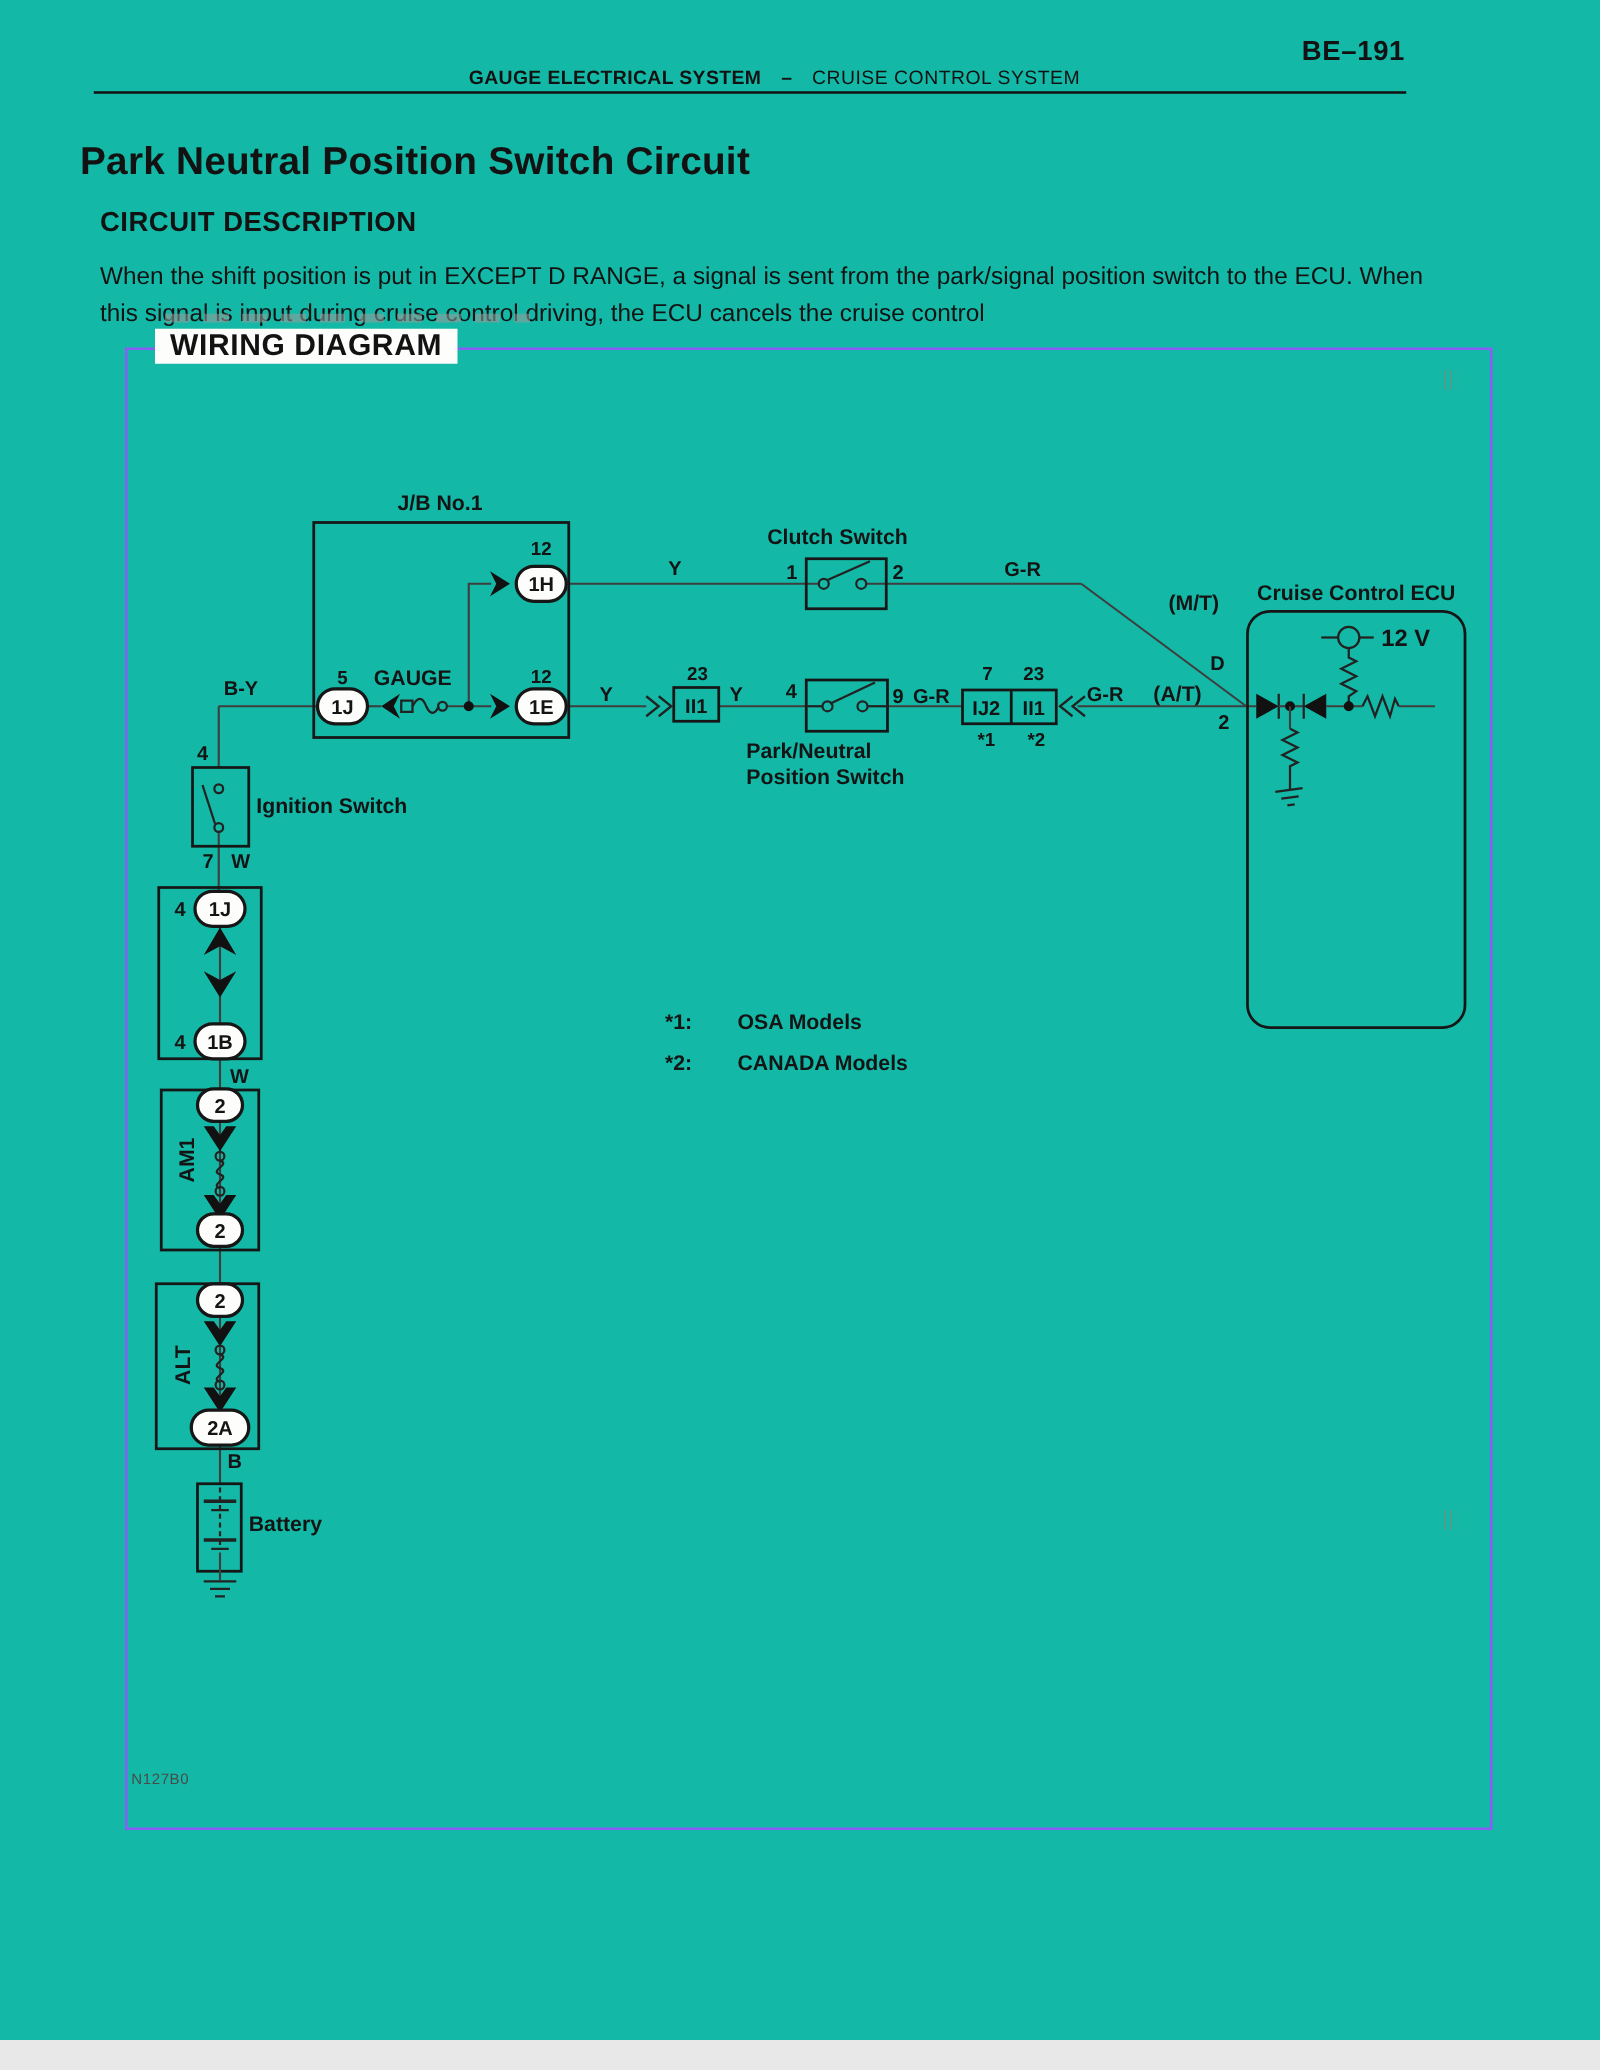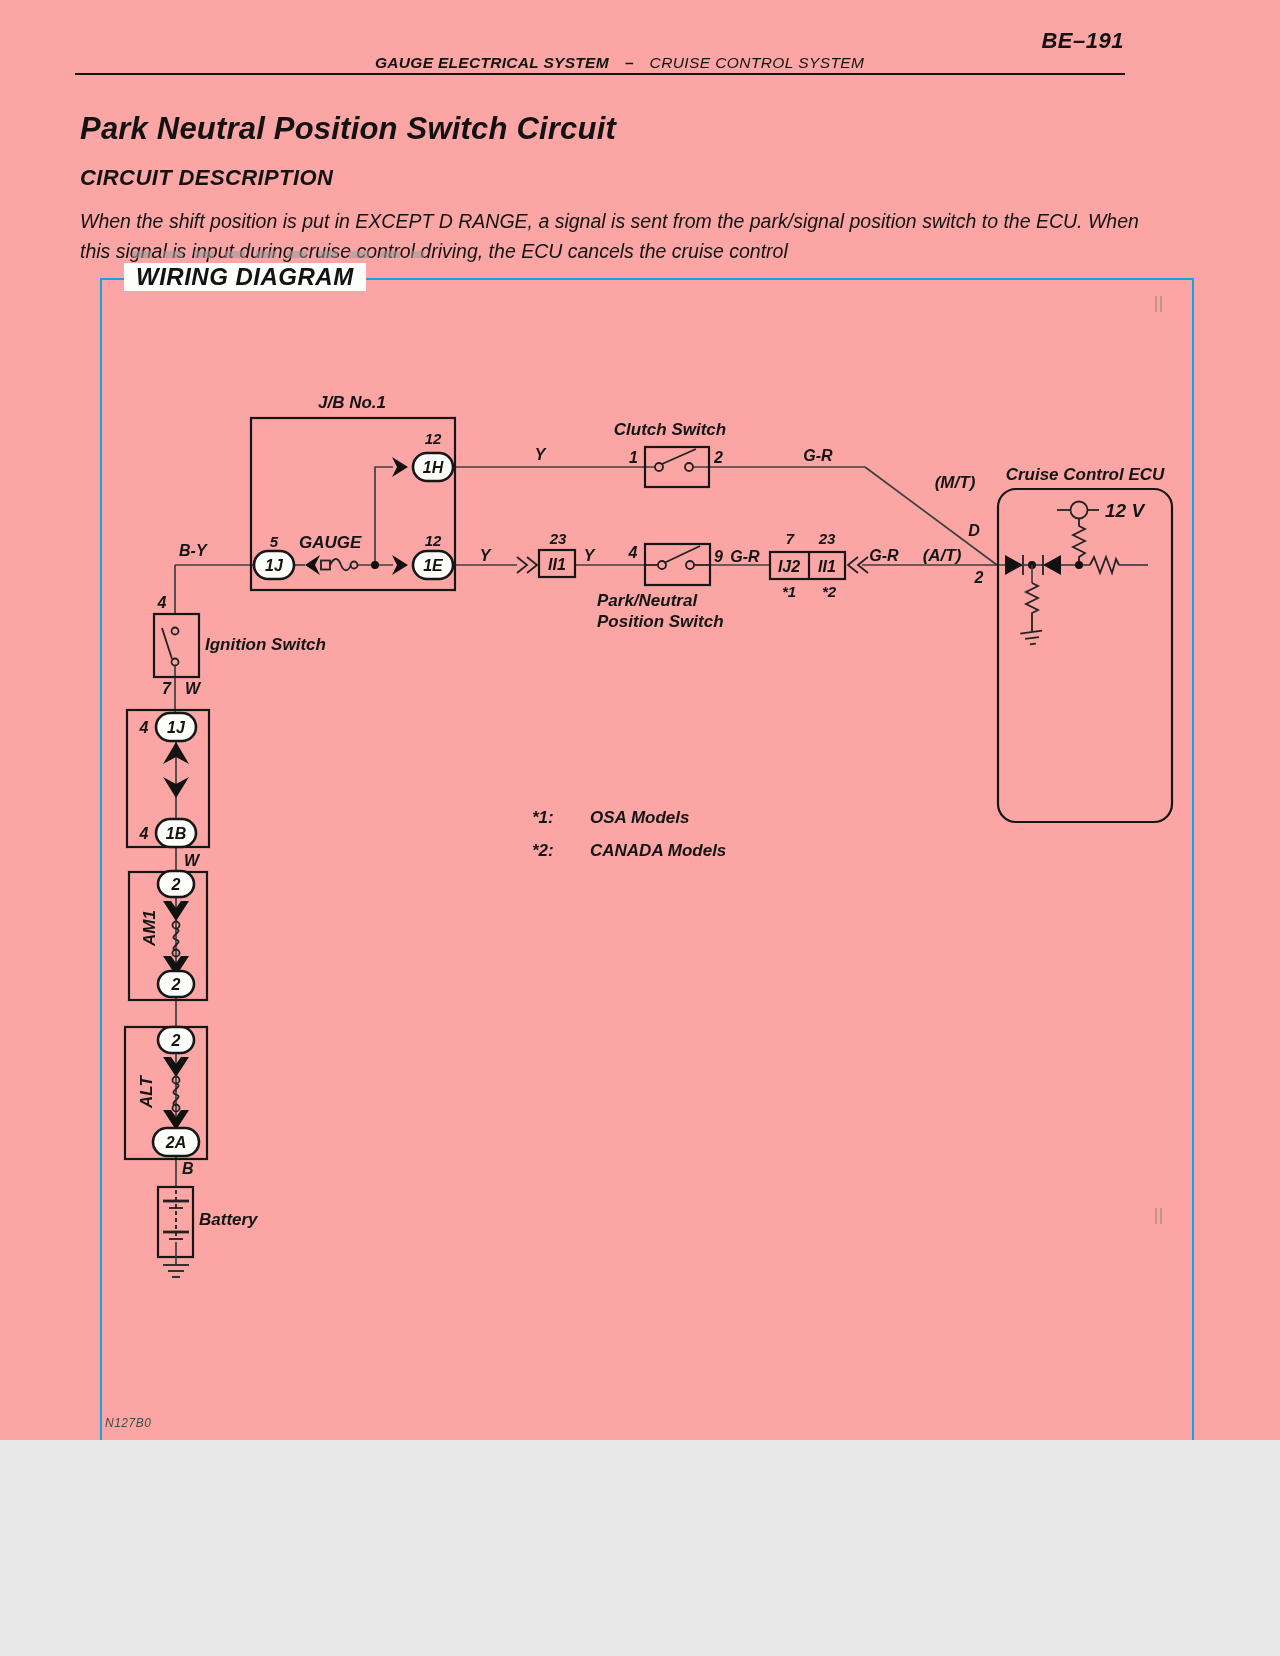--- a/index.html
+++ b/index.html
@@ -1,30 +1,30 @@
 <!DOCTYPE html>
 <html><head>
 <meta charset="utf-8">
 <style>
   html,body{margin:0;padding:0;background:#e8e8e8;}
-  #page{position:relative;width:1280px;height:1440px;background:#fca5a5;
-        font-family:"Liberation Sans",sans-serif;color:#121212;overflow:hidden;font-style:italic;}
+  #page{position:relative;width:1280px;height:1632px;background:#14b8a6;
+        font-family:"Liberation Sans",sans-serif;color:#121212;overflow:hidden;}
   
   #page-number{position:absolute;top:28px;right:156px;font-size:22px;font-weight:bold;letter-spacing:.5px;}
   #running-head{position:absolute;top:54px;left:375px;font-size:15.5px;white-space:nowrap;}
   #running-head .sec{font-weight:bold;letter-spacing:.3px;}
   #running-head .div{margin:0 16px;font-weight:bold;}
   #running-head .sub{letter-spacing:.4px;margin-top:16px;}
   #head-rule{position:absolute;top:73px;left:75px;width:1050px;height:2px;background:#111;}
   
-  #doc-title{position:absolute;top:90px;left:80px;font-size:31px;font-weight:bold;letter-spacing:.2px;}
+  #doc-title{position:absolute;top:90px;left:64px;font-size:31px;font-weight:bold;letter-spacing:.2px;}
   #section-heading{position:absolute;top:147px;left:80px;font-size:22px;font-weight:bold;letter-spacing:.4px;}
   #description{position:absolute;top:186px;left:80px;width:1063px;font-size:19.5px;line-height:1.55;}
   
-  #wiring-box{position:absolute;top:278px;left:100px;width:1090px;height:1182px;border:2px solid #0ea5e9;}
+  #wiring-box{position:absolute;top:278px;left:100px;width:1090px;height:1182px;border:2px solid #8b5cf6;}
   #wiring-title{position:absolute;top:-17px;left:22px;background:#fdfdfc;padding:0 12px;
                 font-size:24px;font-weight:bold;letter-spacing:.5px;}
   #wiring-title-ghost{position:absolute;top:-29px;left:30px;width:292px;height:7px;opacity:.55;
       background:repeating-linear-gradient(90deg,#9a9a9a 0 20px,transparent 20px 31px);}
   .scan-mark{position:absolute;width:10px;height:16px;opacity:.5;
       background:repeating-linear-gradient(90deg,#8a8178 0 2px,transparent 2px 5px);}
   #fig-code{position:absolute;left:3px;bottom:32px;font-size:12px;color:#4a4a4a;letter-spacing:.5px;}
   svg{display:block;}
   svg text{font-family:"Liberation Sans",sans-serif;fill:#141414;}
   .t  {font-size:16px;font-weight:bold;}

